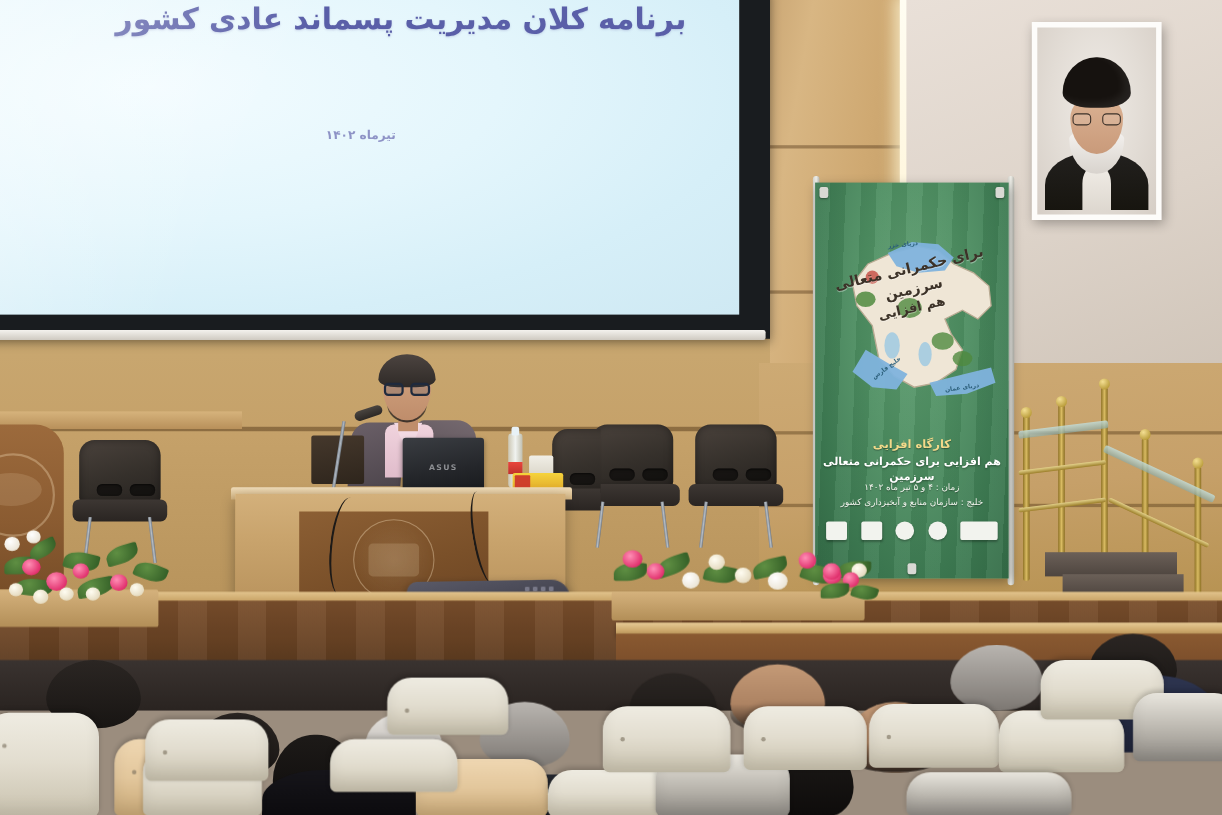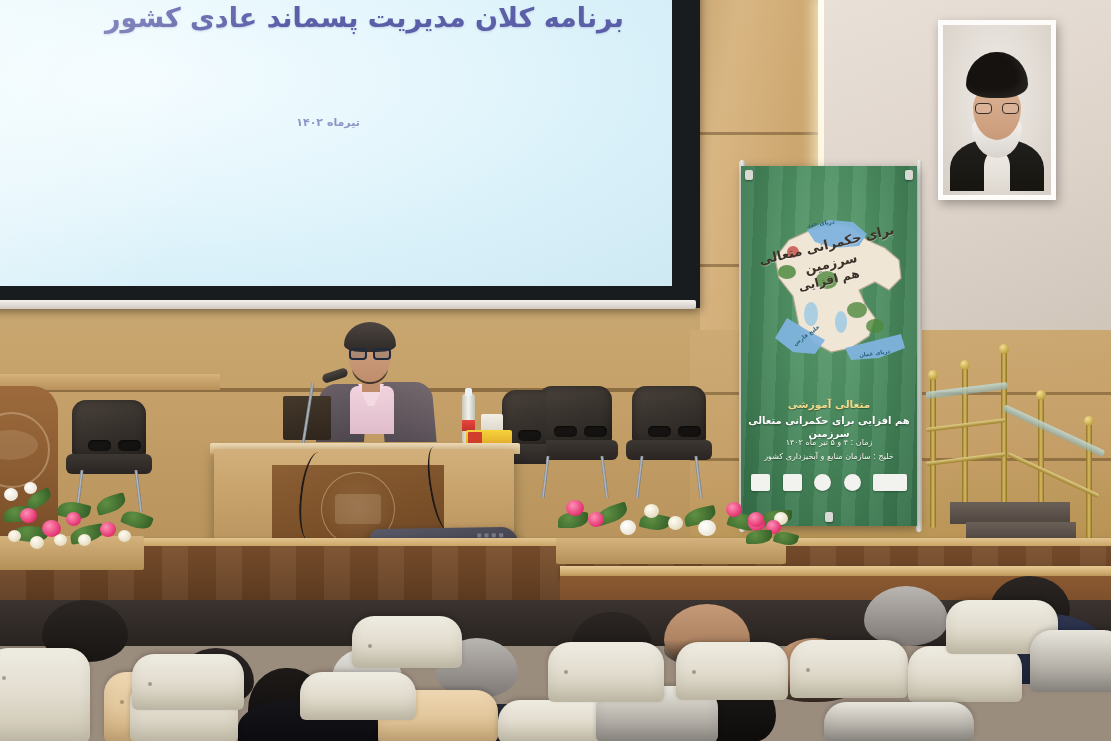--- a/index.html
+++ b/index.html
@@ -594,21 +594,21 @@
         <ellipse cx="62" cy="108" rx="7" ry="12" fill="#8fc3e4" opacity="0.7"></ellipse>
         <ellipse cx="92" cy="116" rx="6" ry="11" fill="#8fc3e4" opacity="0.7"></ellipse>
       </svg>
       <div class="sea-label" style="left:58px; top:14px; transform:rotate(-6deg)">دریای خزر</div>
       <div class="sea-label" style="left:42px; top:126px; transform:rotate(-36deg)">خلیج فارس</div>
       <div class="sea-label" style="left:110px; top:144px; transform:rotate(-8deg)">دریای عمان</div>
       <div class="map-calli">برای حکمرانی متعالی سرزمین</div>
       <div class="map-calli" style="top:66px; font-size:12px">هم افزایی</div>
     </div>
 
-    <div class="banner-head">متعالی آموزشی</div>
+    <div class="banner-head">کارگاه افزایی</div>
     <div class="banner-main">هم افزایی برای حکمرانی متعالی سرزمین</div>
     <div class="banner-when">زمان : ۴ و ۵ تیر ماه ۱۴۰۲</div>
     <div class="banner-where">خلیج : سازمان منابع و آبخیزداری کشور</div>
 
     <div class="banner-logos">
       <span class="logo-chip"></span>
       <span class="logo-chip"></span>
       <span class="logo-chip r"></span>
       <span class="logo-chip r"></span>
       <span class="logo-chip wide"></span>
@@ -680,20 +680,23 @@
     <div class="sp-glasses">
         <i></i>
         <i></i>
       </div>
   </div>
 
   <div class="monitor2"></div>
   <div class="mic-stand"></div>
   <div class="mic-head"></div>
 
+  <div class="laptop-lid">
+    <span class="laptop-brand">ASUS</span>
+  </div>
   <div class="laptop-base"></div>
 
   <div class="bottle">
     <div class="bottle-label"></div>
   </div>
   <div class="tissue"></div>
   <div class="snackbox"></div>
 
   <div class="podium-top"></div>
   <div class="podium">

